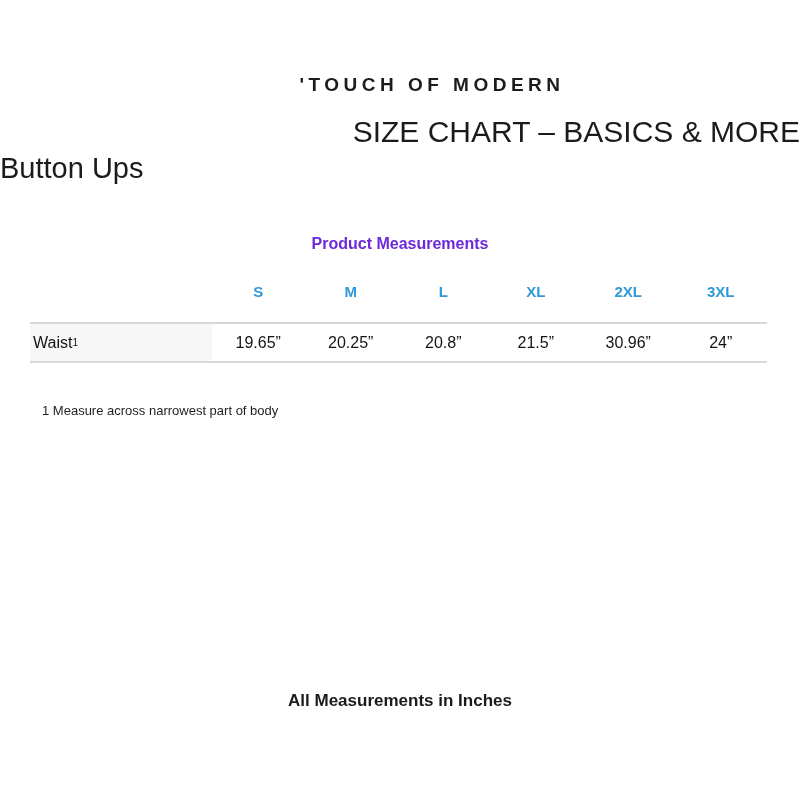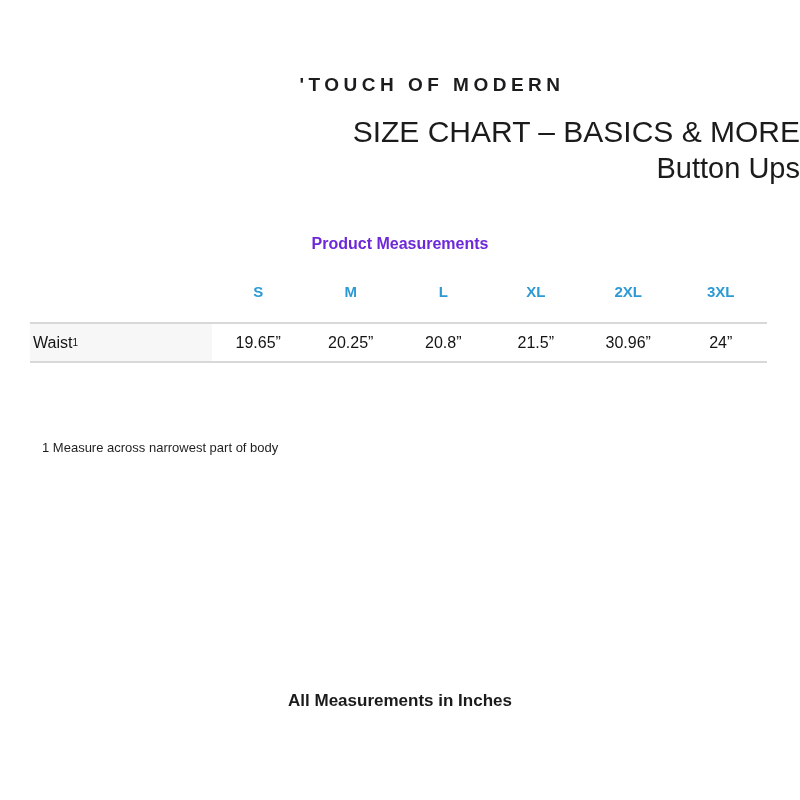--- a/index.html
+++ b/index.html
@@ -25,21 +25,21 @@
 
   .title {
     position: absolute; top: 114px; left: 0; width: 100%;
     text-align: right;
     font-size: 30px; font-weight: 500;
     line-height: 36px;
     color: #1b1b1b;
   }
   .subtitle {
     position: absolute; top: 150px; left: 0; width: 100%;
-    text-align: right;
+    text-align: left;
     font-size: 29px; font-weight: 500;
     line-height: 36px;
     color: #1b1b1b;
   }
 
   .section-label {
     position: absolute; top: 234px; left: 0; width: 100%;
     text-align: center;
     font-size: 16px; font-weight: 600;
     line-height: 20px;
@@ -81,21 +81,20 @@
     flex: 1 1 0;
     display: flex; align-items: center; justify-content: center;
     font-size: 16px;
     color: #141414;
   }
 
   .footnote {
     position: absolute; top: 403px; left: 42px;
     font-size: 13px; line-height: 16px;
     color: #1f1f1f;
-    margin-top: 37px;
   }
 
   .footer-note {
     position: absolute; top: 690px; left: 0; width: 100%;
     text-align: center;
     font-size: 17px; font-weight: 600;
     line-height: 22px;
     color: #1b1b1b;
   }
 </style>

